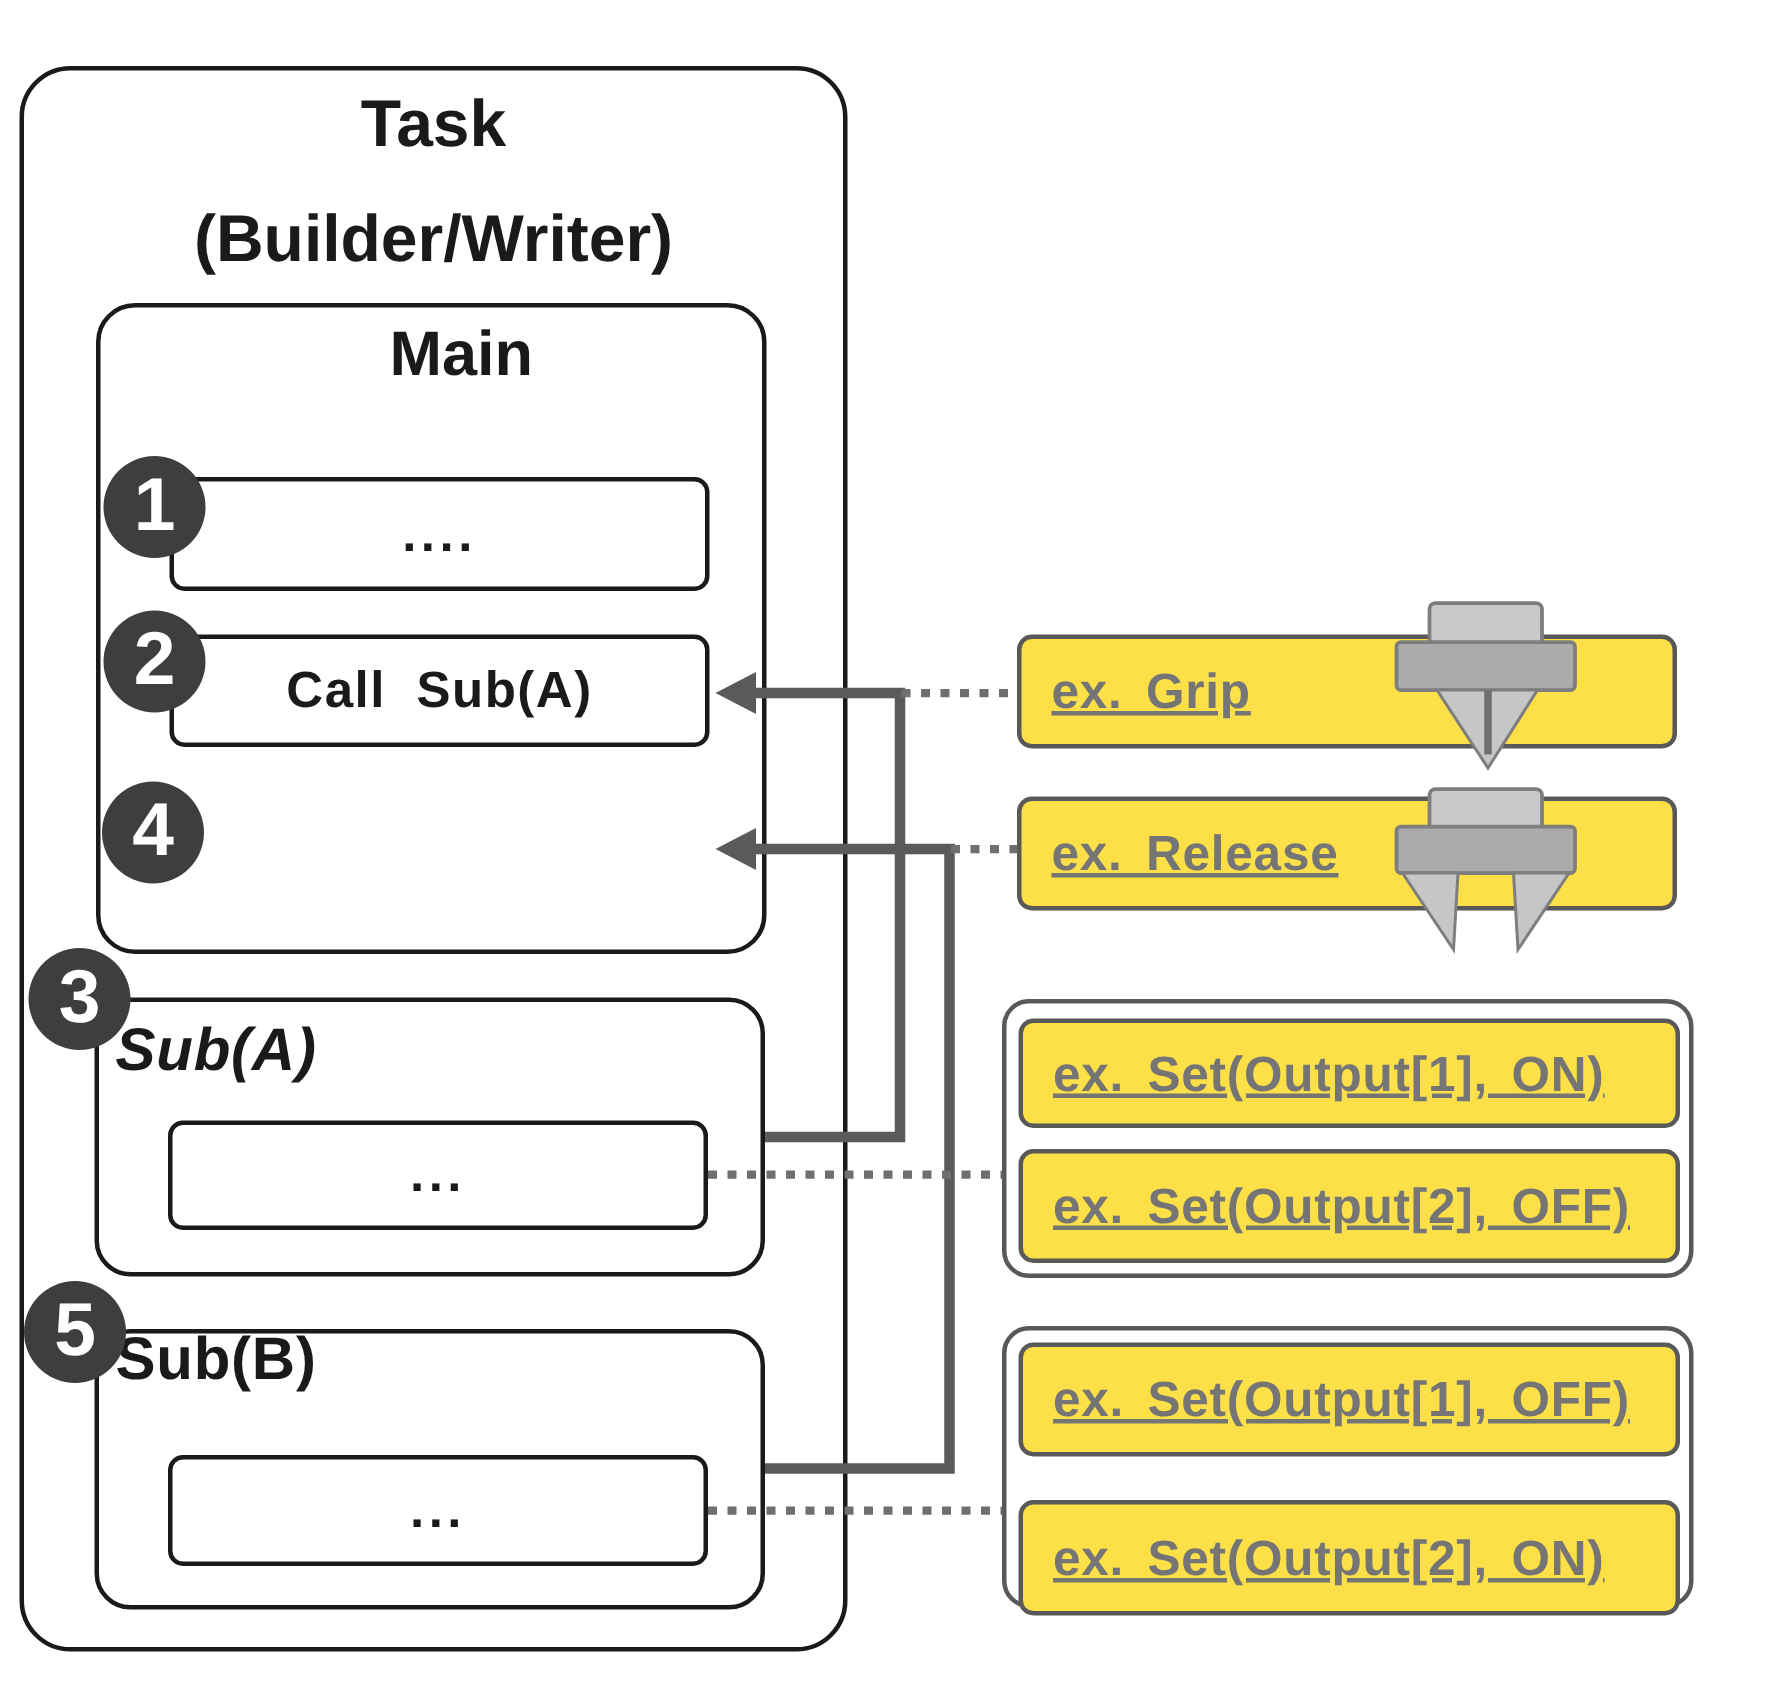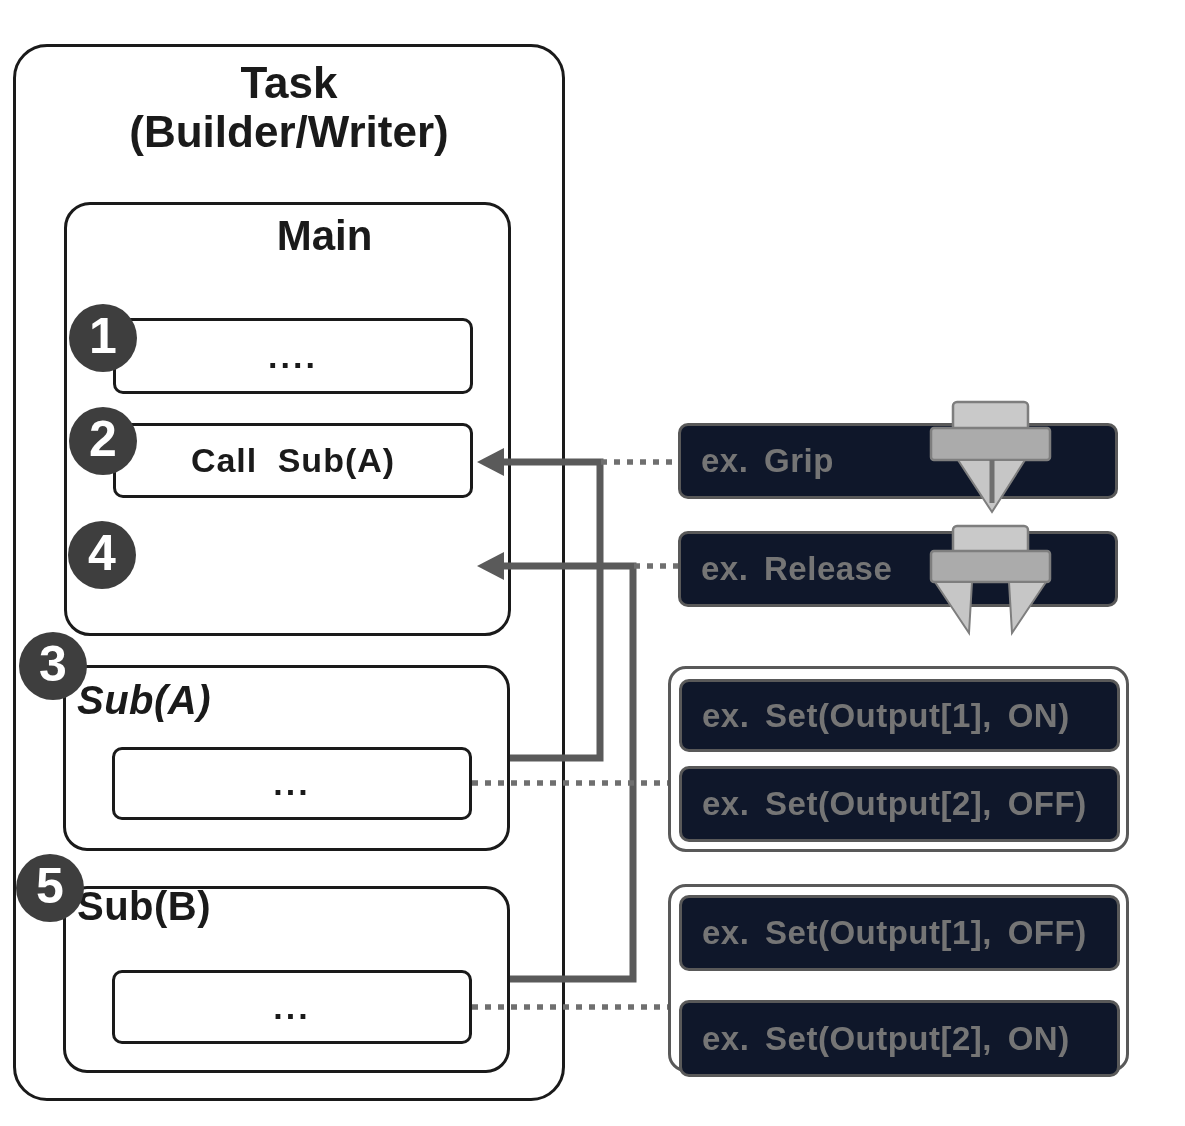--- a/index.html
+++ b/index.html
@@ -13,41 +13,41 @@
   .frame{border:3px solid #1a1a1a;border-radius:30px;background:#ffffff;}
   .rowbox{border:3px solid #1a1a1a;border-radius:10px;background:#ffffff;
           display:flex;align-items:center;justify-content:center;
           font-size:34px;word-spacing:10px;letter-spacing:1px;}
   .center-title{display:flex;align-items:flex-start;justify-content:center;text-align:center;}
   
   .badge{width:68px;height:68px;border-radius:50%;background:#3e3e3e;
          display:flex;align-items:center;justify-content:center;
          color:#ffffff;font-size:50px;line-height:1;padding-bottom:4px;}
   
-  .exbox{border:3px solid #595959;border-radius:10px;background:#0f172a;
+  .exbox{border:3px solid #595959;border-radius:10px;background:#fde047;
          display:flex;align-items:center;color:#757575;font-size:33px;
-         padding-left:20px;word-spacing:6px;letter-spacing:0.5px;}
+         padding-left:20px;word-spacing:6px;letter-spacing:0.5px;text-decoration:underline;}
   .exgroup{border:3px solid #595959;border-radius:18px;background:#ffffff;}
   .sublabel{font-size:40px;letter-spacing:0.5px;}
   svg.overlay{position:absolute;left:0;top:0;pointer-events:none;}
 </style>
 </head>
 <body>
 
 <div class="canvas">
 
   <div class="abs frame" style="left:13px;top:44px;width:552px;height:1057px;border-radius:34px;"></div>
 
-  <div class="abs center-title" style="left:13px;top:58px;width:552px;font-size:44px;line-height:1.12;flex-direction:column;align-items:center;">
+  <div class="abs center-title" style="left:13px;top:58px;width:552px;font-size:44px;line-height:1.12;flex-direction:column;align-items:center;gap:28px;">
     <div>Task</div>
     <div>(Builder/Writer)</div>
   </div>
 
   <div class="abs frame" style="left:64px;top:202px;width:447px;height:434px;border-radius:26px;"></div>
-  <div class="abs center-title" style="left:64px;top:212px;width:487px;font-size:42px;margin-left:17px;">Main</div>
+  <div class="abs center-title" style="left:64px;top:212px;width:487px;font-size:42px;">Main</div>
 
   <div class="abs rowbox" style="left:113px;top:318px;width:360px;height:76px;letter-spacing:3px;">....</div>
   <div class="abs rowbox" style="left:113px;top:423px;width:360px;height:75px;">Call Sub(A)</div>
 
   <div class="abs frame" style="left:63px;top:665px;width:447px;height:186px;border-radius:24px;"></div>
   <div class="abs sublabel" style="left:77px;top:678px;font-style:italic;">Sub(A)</div>
   <div class="abs rowbox" style="left:112px;top:747px;width:360px;height:73px;letter-spacing:3px;">...</div>
 
   <div class="abs frame" style="left:63px;top:886px;width:447px;height:187px;border-radius:24px;"></div>
   <div class="abs sublabel" style="left:77px;top:884px;">Sub(B)</div>

